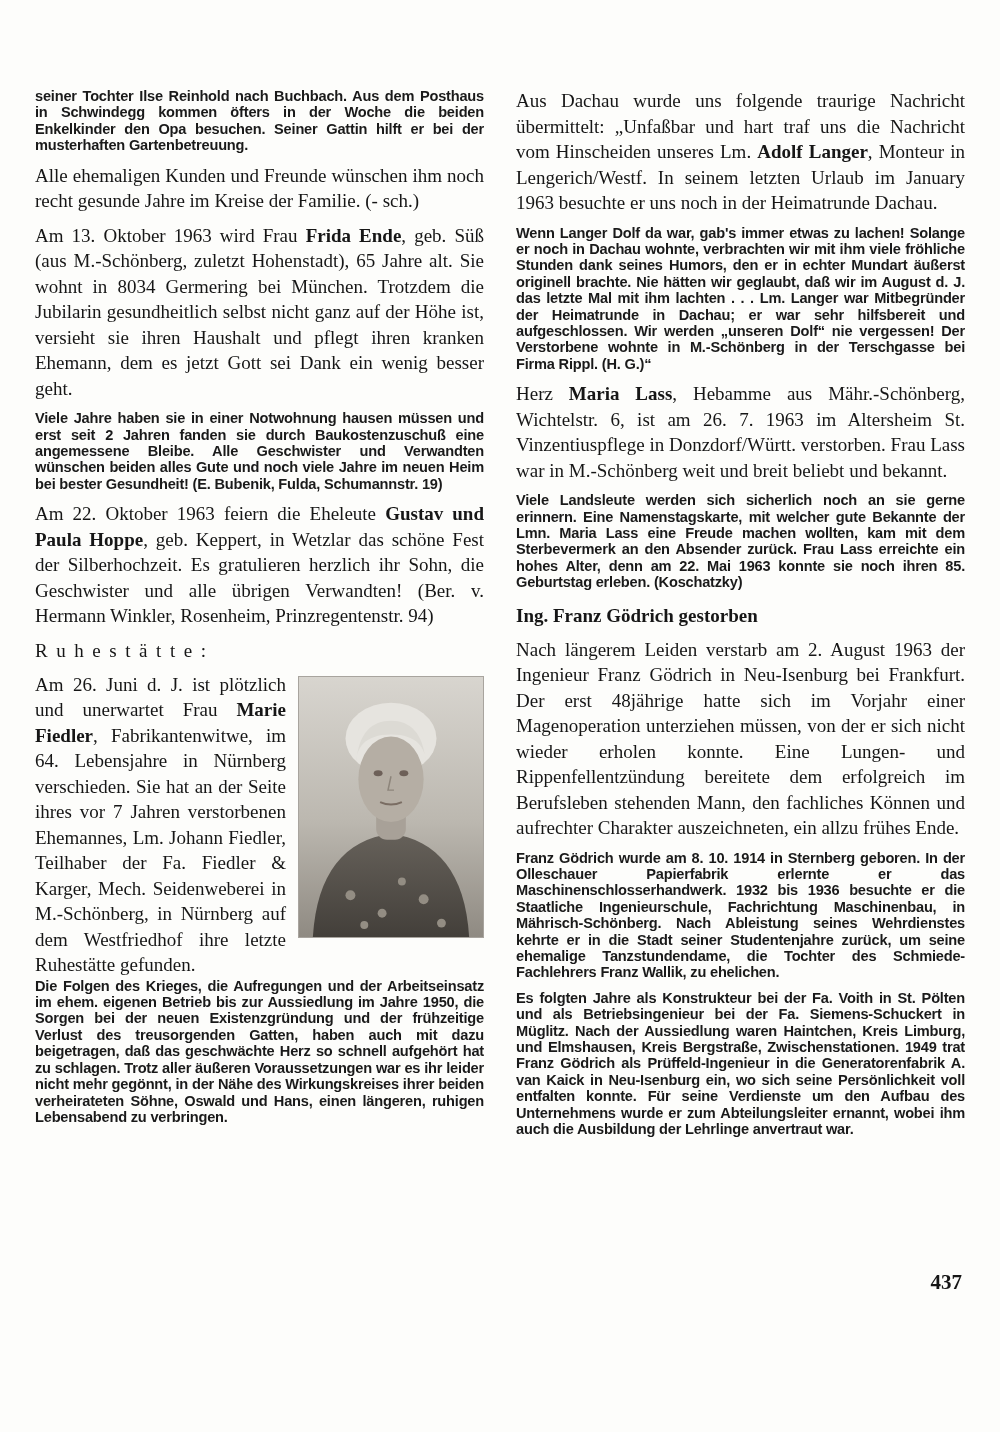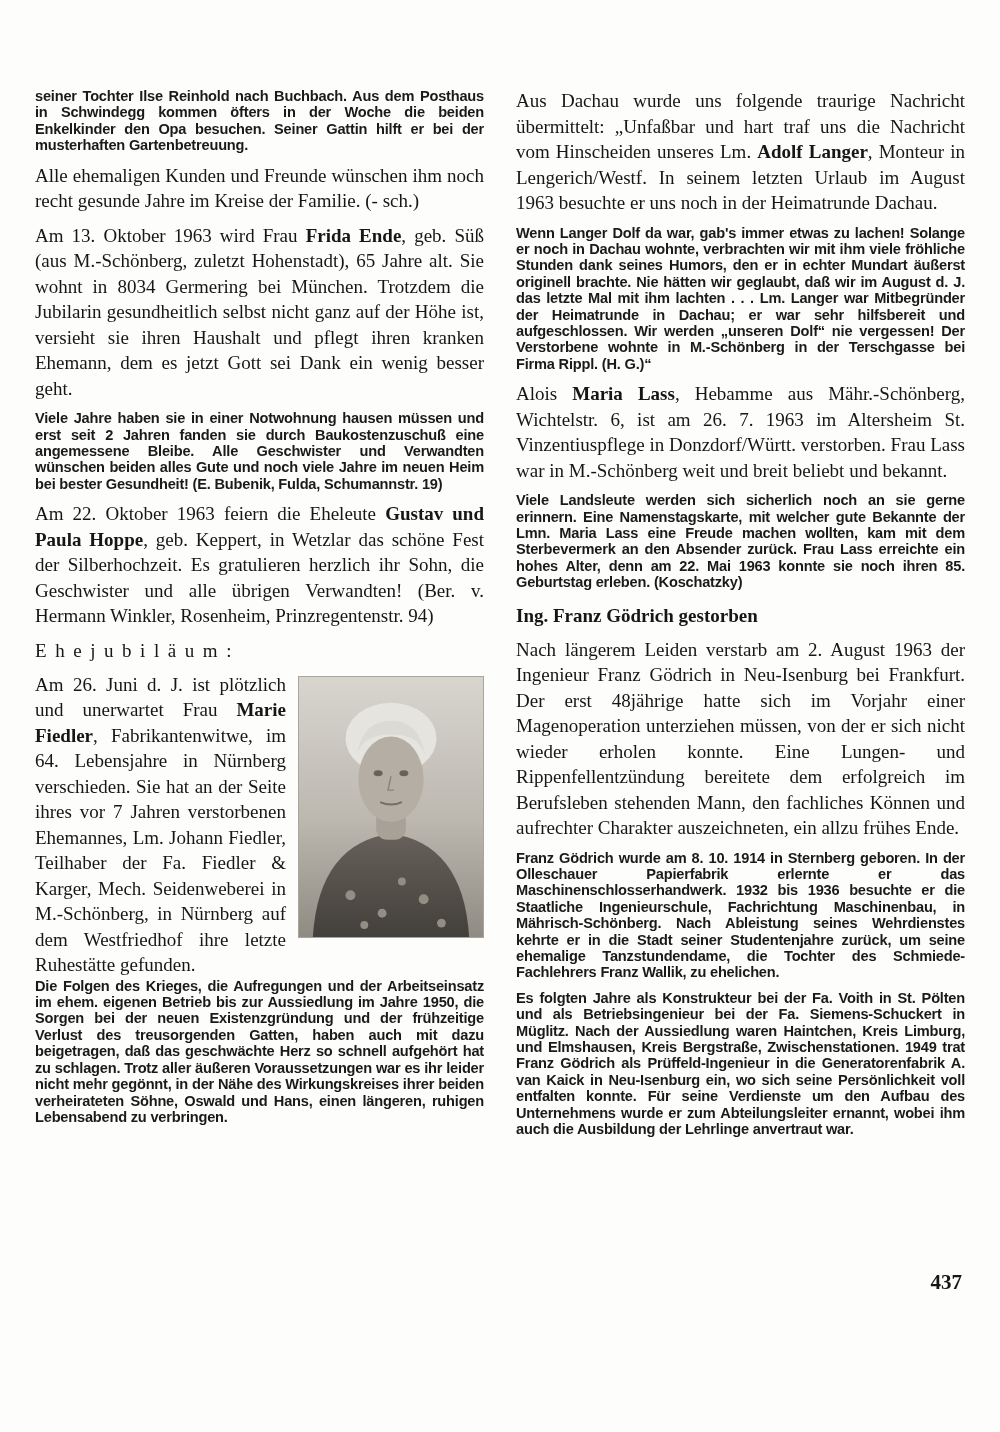--- a/index.html
+++ b/index.html
@@ -90,21 +90,21 @@
       <p class="body-text">Alle ehemaligen Kunden und Freunde wünschen ihm noch recht gesunde Jahre im Kreise der Familie. (- sch.)</p>
 
       <p class="body-text"><span>Am 13. Oktober 1963 wird Frau </span><b class="name">Frida Ende</b><span>, geb. Süß (aus M.-Schönberg, zuletzt Hohenstadt), 65 Jahre alt. Sie wohnt in 8034 Germering bei München. Trotzdem die Jubilarin gesundheitlich selbst nicht ganz auf der Höhe ist, versieht sie ihren Haushalt und pflegt ihren kranken Ehemann, dem es jetzt Gott sei Dank ein wenig besser geht.</span></p>
 
       <p class="small-text">Viele Jahre haben sie in einer Notwohnung hausen müssen und erst seit 2 Jahren fanden sie durch Baukostenzuschuß eine angemessene Bleibe. Alle Geschwister und Verwandten wünschen beiden alles Gute und noch viele Jahre im neuen Heim bei bester Gesundheit! (E. Bubenik, Fulda, Schumannstr. 19)</p>
 
 
 
       <p class="body-text"><span>Am 22. Oktober 1963 feiern die Eheleute </span><b class="name">Gustav und Paula Hoppe</b><span>, geb. Keppert, in Wetzlar das schöne Fest der Silberhochzeit. Es gratulieren herzlich ihr Sohn, die Geschwister und alle übrigen Verwandten! (Ber. v. Hermann Winkler, Rosenheim, Prinzregentenstr. 94)</span></p>
 
-      <p class="spaced-heading">Ehejubiläum:</p>
+      <p class="spaced-heading">Ruhestätte:</p>
 
       <div class="body-text">
         <span class="photo-wrap">
           <svg viewBox="0 0 186 262" preserveAspectRatio="none">
             <defs>
               <linearGradient id="bgGrad" x1="0" y1="0" x2="0" y2="1">
                 <stop offset="0" stop-color="#d8d5cf"></stop>
                 <stop offset="0.55" stop-color="#bcb8b0"></stop>
                 <stop offset="1" stop-color="#8f8a82"></stop>
               </linearGradient>
@@ -130,25 +130,25 @@
             <path d="M93,100 L90,114 L96,114" fill="none" stroke="#8d857b" stroke-width="1.5"></path>
             <path d="M82,126 Q93,131 104,126" fill="none" stroke="#7a6d63" stroke-width="2"></path>
           </svg>
         </span><span>Am 26. Juni d. J. ist plötzlich und unerwartet Frau </span><b class="name">Marie Fiedler</b><span>, Fabrikantenwitwe, im 64. Lebensjahre in Nürnberg verschieden. Sie hat an der Seite ihres vor 7 Jahren verstorbenen Ehemannes, Lm. Johann Fiedler, Teilhaber der Fa. Fiedler &amp; Karger, Mech. Seidenweberei in M.-Schönberg, in Nürnberg auf dem Westfriedhof ihre letzte Ruhestätte gefunden.</span>
       </div>
 
       <p class="small-text">Die Folgen des Krieges, die Aufregungen und der Arbeitseinsatz im ehem. eigenen Betrieb bis zur Aussiedlung im Jahre 1950, die Sorgen bei der neuen Existenzgründung und der frühzeitige Verlust des treusorgenden Gatten, haben auch mit dazu beigetragen, daß das geschwächte Herz so schnell aufgehört hat zu schlagen. Trotz aller äußeren Voraussetzungen war es ihr leider nicht mehr gegönnt, in der Nähe des Wirkungskreises ihrer beiden verheirateten Söhne, Oswald und Hans, einen längeren, ruhigen Lebensabend zu verbringen.</p>
     </div>
 
     <div class="col">
-      <p class="body-text"><span>Aus Dachau wurde uns folgende traurige Nachricht übermittelt: „Unfaßbar und hart traf uns die Nachricht vom Hinscheiden unseres Lm. </span><b class="name">Adolf Langer</b><span>, Monteur in Lengerich/Westf. In seinem letzten Urlaub im August 1963 besuchte er uns noch in der Heimatrunde Dachau.</span></p>
+      <p class="body-text"><span>Aus Dachau wurde uns folgende traurige Nachricht übermittelt: „Unfaßbar und hart traf uns die Nachricht vom Hinscheiden unseres Lm. </span><b class="name">Adolf Langer</b><span>, Monteur in Lengerich/Westf. In seinem letzten Urlaub im January 1963 besuchte er uns noch in der Heimatrunde Dachau.</span></p>
 
       <p class="small-text">Wenn Langer Dolf da war, gab's immer etwas zu lachen! Solange er noch in Dachau wohnte, verbrachten wir mit ihm viele fröhliche Stunden dank seines Humors, den er in echter Mundart äußerst originell brachte. Nie hätten wir geglaubt, daß wir im August d. J. das letzte Mal mit ihm lachten . . . Lm. Langer war Mitbegründer der Heimatrunde in Dachau; er war sehr hilfsbereit und aufgeschlossen. Wir werden „unseren Dolf“ nie vergessen! Der Verstorbene wohnte in M.-Schönberg in der Terschgasse bei Firma Rippl. (H. G.)“</p>
 
-      <p class="body-text"><span>Alois </span><b class="name">Maria Lass</b><span>, Hebamme aus Mähr.-Schönberg, Wichtelstr. 6, ist am 26. 7. 1963 im Altersheim St. Vinzentiuspflege in Donzdorf/Württ. verstorben. Frau Lass war in M.-Schönberg weit und breit beliebt und bekannt.</span></p>
+      <p class="body-text"><span>Herz </span><b class="name">Maria Lass</b><span>, Hebamme aus Mähr.-Schönberg, Wichtelstr. 6, ist am 26. 7. 1963 im Altersheim St. Vinzentiuspflege in Donzdorf/Württ. verstorben. Frau Lass war in M.-Schönberg weit und breit beliebt und bekannt.</span></p>
 
       <p class="small-text">Viele Landsleute werden sich sicherlich noch an sie gerne erinnern. Eine Namenstagskarte, mit welcher gute Bekannte der Lmn. Maria Lass eine Freude machen wollten, kam mit dem Sterbevermerk an den Absender zurück. Frau Lass erreichte ein hohes Alter, denn am 22. Mai 1963 konnte sie noch ihren 85. Geburtstag erleben. (Koschatzky)</p>
 
       <p class="bold-heading">Ing. Franz Gödrich gestorben</p>
 
       <p class="body-text">Nach längerem Leiden verstarb am 2. August 1963 der Ingenieur Franz Gödrich in Neu-Isenburg bei Frankfurt. Der erst 48jährige hatte sich im Vorjahr einer Magenoperation unterziehen müssen, von der er sich nicht wieder erholen konnte. Eine Lungen- und Rippenfellentzündung bereitete dem erfolgreich im Berufsleben stehenden Mann, den fachliches Können und aufrechter Charakter auszeichneten, ein allzu frühes Ende.</p>
 
       <p class="small-text">Franz Gödrich wurde am 8. 10. 1914 in Sternberg geboren. In der Olleschauer Papierfabrik erlernte er das Maschinenschlosserhandwerk. 1932 bis 1936 besuchte er die Staatliche Ingenieurschule, Fachrichtung Maschinenbau, in Mährisch-Schönberg. Nach Ableistung seines Wehrdienstes kehrte er in die Stadt seiner Studentenjahre zurück, um seine ehemalige Tanzstundendame, die Tochter des Schmiede-Fachlehrers Franz Wallik, zu ehelichen.</p>
 
       <p class="small-text">Es folgten Jahre als Konstrukteur bei der Fa. Voith in St. Pölten und als Betriebsingenieur bei der Fa. Siemens-Schuckert in Müglitz. Nach der Aussiedlung waren Haintchen, Kreis Limburg, und Elmshausen, Kreis Bergstraße, Zwischenstationen. 1949 trat Franz Gödrich als Prüffeld-Ingenieur in die Generatorenfabrik A. van Kaick in Neu-Isenburg ein, wo sich seine Persönlichkeit voll entfalten konnte. Für seine Verdienste um den Aufbau des Unternehmens wurde er zum Abteilungsleiter ernannt, wobei ihm auch die Ausbildung der Lehrlinge anvertraut war.</p>

